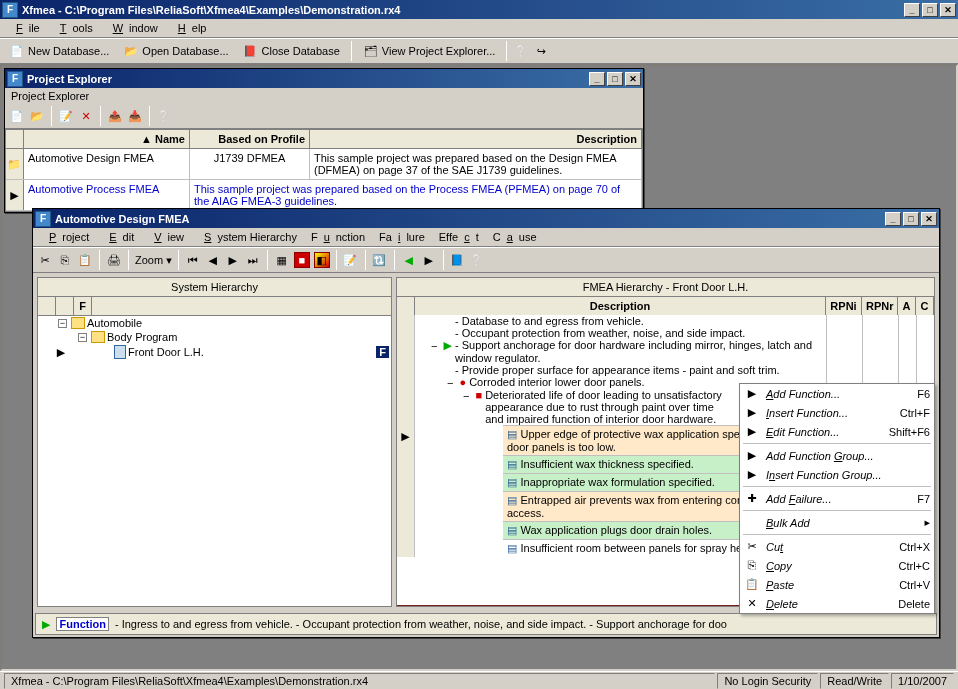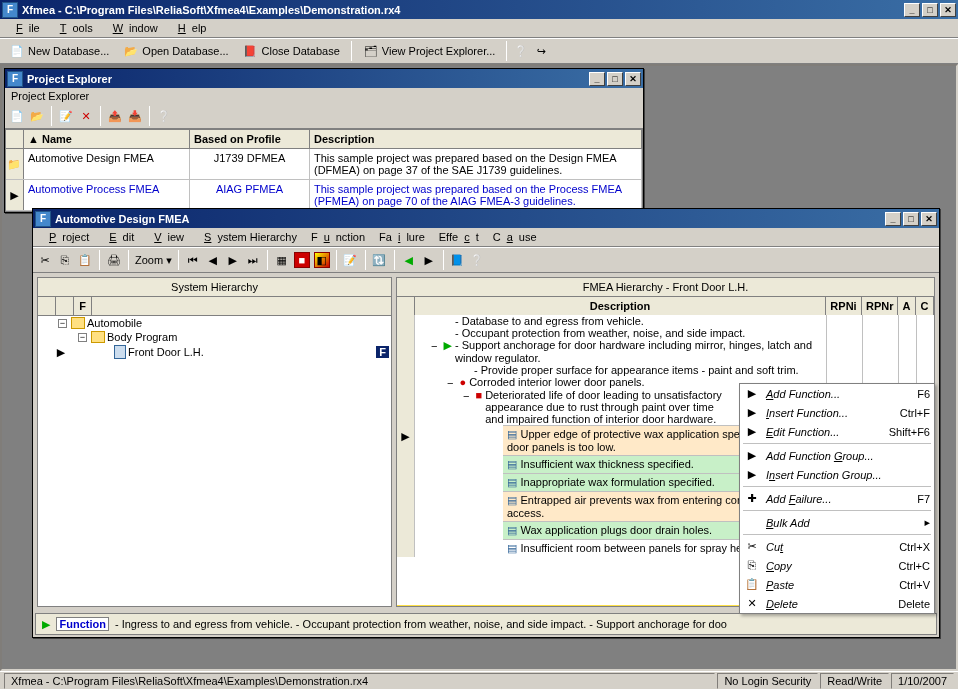--- a/index.html
+++ b/index.html
@@ -24,21 +24,21 @@
 
 .child-window { position: absolute; background: #d4d0c8; border: 1px solid #000; box-shadow: 1px 1px 0 #404040; }
 .child-window.pe { left: 2px; top: 2px; width: 640px; }
 .child-window.ad { left: 30px; top: 142px; width: 908px; }
 
 .pe-toolbar { background:#d4d0c8; padding: 2px 4px; display:flex; gap:4px; align-items:center; border-bottom:1px solid #808080;}
 .pe-toolbar .tb-icon{ cursor:pointer;}
 
 .grid { border: 1px solid #808080; }
 .grid-header { background: #ece9d8; display: flex; border-bottom: 1px solid #808080; }
-.grid-header .col { padding: 3px 4px; border-right: 1px solid #808080; font-weight: bold; text-align: left; }
+.grid-header .col { padding: 3px 4px; border-right: 1px solid #808080; font-weight: bold; text-align: right; }
 .grid-row { display: flex; border-bottom: 1px solid #c0c0c0; background: #fff; }
 .grid-row .cell { padding: 3px 4px; border-right: 1px solid #c0c0c0; overflow: hidden; }
 .grid-row.sel .cell { color: #0000cc; }
 .grid-row .rowhdr { width:18px; background:#ece9d8; border-right:1px solid #808080; display:flex; align-items:center; justify-content:center; }
 
 .hierarchy-label { text-align: center; padding: 3px; background: #ece9d8; border-bottom: 1px solid #808080; }
 .tree-area { background: #fff; overflow: auto; }
 
 .tree-row { display:flex; align-items:center; padding:1px 2px; gap:2px; }
 .tree-row .exp{ width:9px; height:9px; border:1px solid #808080; display:inline-flex; align-items:center; justify-content:center; font-size:9px; line-height:7px; cursor:pointer; margin-right:2px;}
@@ -57,21 +57,21 @@
 .statusbar .panel.flex { flex: 1; }
 .fmea-hdr{ background:#ece9d8; display:flex; font-weight:bold;}
 .fmea-hdr > div{ padding:3px 4px; border-right:1px solid #808080; text-align:center;}
 .causebox{ border-top:1px solid #c0c0c0; padding:2px 4px;}
 .causebox.h1{ background:#ffe9c8;}
 .causebox.h2{ background:#c8f0c8;}
 .functionbar{ background:#ece9d8; border:1px solid #808080; margin:2px; padding:3px 6px; display:flex; align-items:center; gap:6px; overflow:hidden;}
 .functionbar .flab{ color:#0000cc; font-weight:bold; border:1px solid #808080; padding:0 2px; background:#fff;}
 
 .split{ display:flex; gap:4px; padding:4px;}
-.left-pane,.right-pane{ border:1px solid #808080; background:#fde047; display:flex; flex-direction:column;}
+.left-pane,.right-pane{ border:1px solid #808080; background:#7f1d1d; display:flex; flex-direction:column;}
 .left-pane{ width:355px;}
 .right-pane{ flex:1;}
 .col-hdrs{ background:#ece9d8; display:flex; font-weight:bold; border-bottom:1px solid #808080;}
 .col-hdrs > div{ padding:3px 4px; border-right:1px solid #808080; text-align:center;}
 </style>
 </head>
 <body>
 
 <div class="titlebar">
   <span class="icon">F</span>
@@ -149,21 +149,20 @@
         <div class="rowhdr">
             <span>📁</span>
           </div>
         <div class="cell" style="width:166px">Automotive Design FMEA</div>
         <div class="cell" style="width:120px;text-align:center">J1739 DFMEA</div>
         <div class="cell" style="flex:1">This sample project was prepared based on the Design FMEA (DFMEA) on page 37 of the SAE J1739 guidelines.</div>
       </div>
       <div class="grid-row sel">
         <div class="rowhdr">▶</div>
         <div class="cell" style="width:166px">Automotive Process FMEA</div>
-        <div class="cell" style="width:120px;text-align:center">AIAG PFMEA</div>
         <div class="cell" style="flex:1">This sample project was prepared based on the Process FMEA (PFMEA) on page 70 of the AIAG FMEA-3 guidelines.</div>
       </div>
     </div>
   </div>
 
   <div class="child-window ad">
     <div class="titlebar">
       <span class="icon">F</span>
       <span class="title">Automotive Design FMEA</span>
       <div class="win-controls">
@@ -251,21 +250,21 @@
           <div style="width:18px">A</div>
           <div style="width:18px">C</div>
         </div>
         <div class="tree-area" style="height:290px;position:relative">
           <div style="display:flex">
             <div style="width:18px;background:#ece9d8;border-right:1px solid #c0c0c0;display:flex;align-items:center;justify-content:center">▶</div>
             <div style="flex:1">
               <div class="desc" style="padding-left:40px"><a>- Database to and egress from vehicle.</a></div>
               <div class="desc" style="padding-left:40px"><a>- Occupant protection from weather, noise, and side impact.</a></div>
               <div class="desc" style="padding-left:40px"><span class="exp" style="display:inline-flex;vertical-align:middle;margin-left:-24px;margin-right:6px">−</span><span style="color:#0a0">▶</span> <a>- Support anchorage for door hardware including mirror, hinges, latch and window regulator.</a></div>
-              <div class="desc" style="padding-left:59px"><a>- Provide proper surface for appearance items - paint and soft trim.</a></div>
+              <div class="desc" style="padding-left:40px"><a>- Provide proper surface for appearance items - paint and soft trim.</a></div>
               <div class="desc" style="padding-left:56px"><span class="exp" style="display:inline-flex;vertical-align:middle;margin-left:-24px;margin-right:6px">−</span><span style="color:#c00">●</span> <span>Corroded interior lower door panels.</span></div>
               <div class="desc" style="padding-left:72px"><span class="exp" style="display:inline-flex;vertical-align:middle;margin-left:-24px;margin-right:6px">−</span><span style="color:#c00">■</span> <span style="display:inline-block;width:240px;vertical-align:top">Deteriorated life of door leading to unsatisfactory appearance due to rust through paint over time and impaired function of interior door hardware.</span></div>
               <div style="padding-left:88px">
                 <div class="causebox h1"><span style="color:#369">▤</span> <span>Upper edge of protective wax application specified for inner door panels is too low.</span></div>
                 <div class="causebox h2"><span style="color:#369">▤</span> <span>Insufficient wax thickness specified.</span></div>
                 <div class="causebox h2"><span style="color:#369">▤</span> <span>Inappropriate wax formulation specified.</span></div>
                 <div class="causebox h1"><span style="color:#369">▤</span> <span>Entrapped air prevents wax from entering corner/edge access.</span></div>
                 <div class="causebox h2"><span style="color:#369">▤</span> <span>Wax application plugs door drain holes.</span></div>
                 <div class="causebox"><span style="color:#369">▤</span> <span>Insufficient room between panels for spray head access.</span></div>
               </div>

